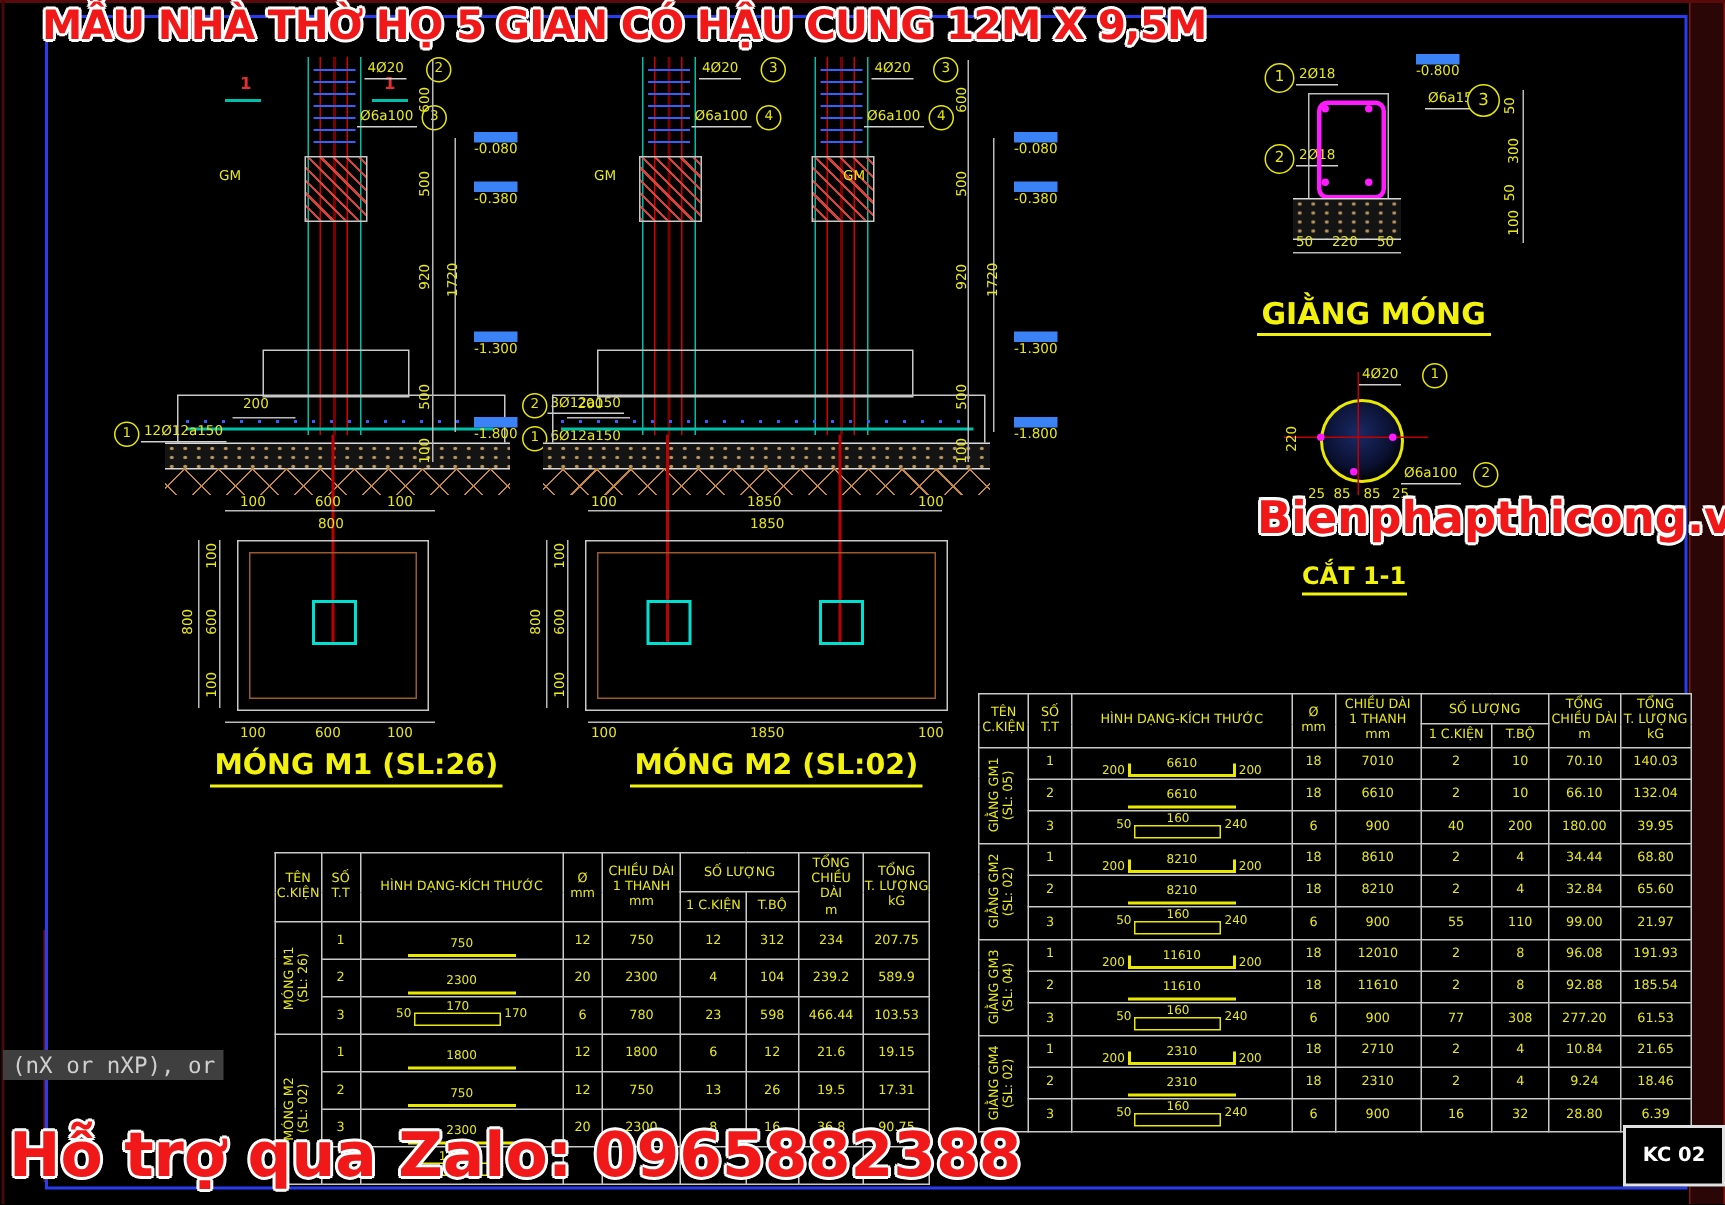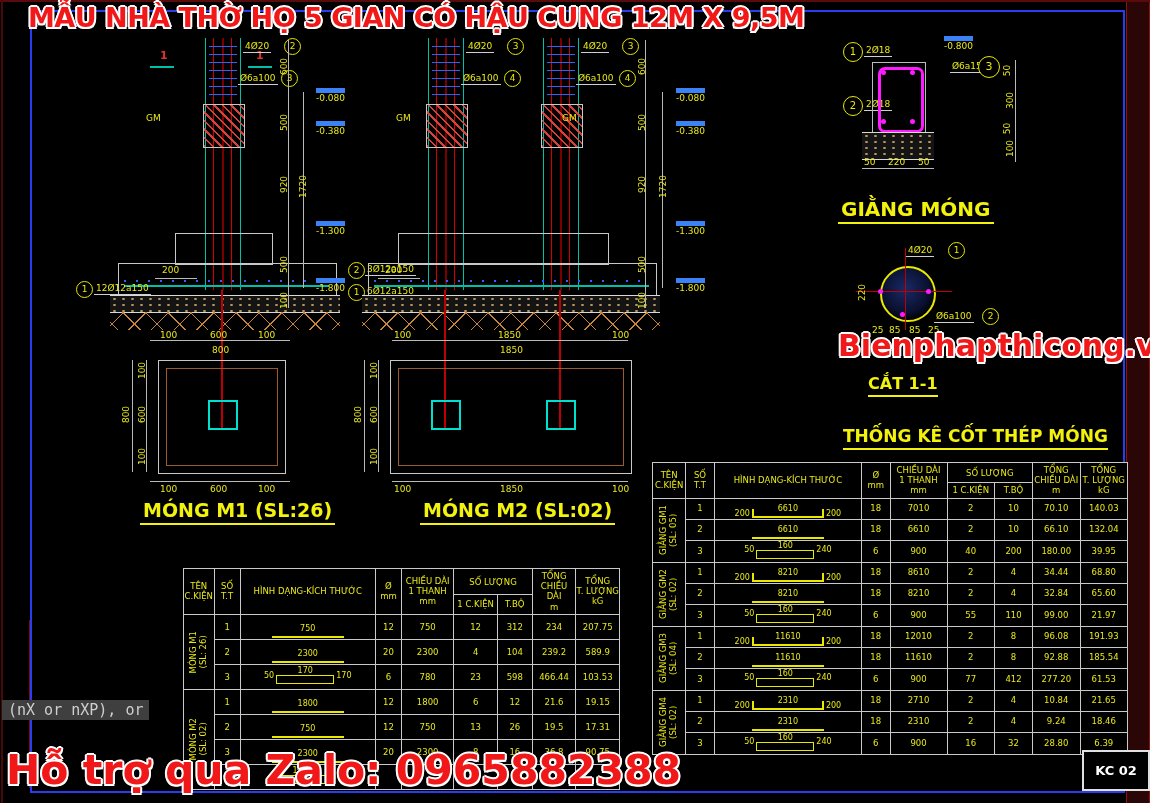--- a/index.html
+++ b/index.html
@@ -16,21 +16,21 @@
   .outlined-red{color:#f01818;font-weight:bold;white-space:nowrap;
     text-shadow:2px 0 #fff,-2px 0 #fff,0 2px #fff,0 -2px #fff,1.5px 1.5px #fff,-1.5px -1.5px #fff,1.5px -1.5px #fff,-1.5px 1.5px #fff;}
   .title{position:absolute;left:28px;top:2px;font-size:27px;letter-spacing:-0.5px;}
 
   .ylab{position:absolute;color:#e8e81a;font-size:9px;white-space:nowrap;line-height:1;}
   .rot{transform:rotate(-90deg);}
   .call{position:absolute;color:#e8e81a;font-size:9px;border-bottom:1px solid #cfcfcf;
         white-space:nowrap;padding:0 2px 1px;line-height:1;}
   .ref{position:absolute;width:15px;height:15px;border:1px solid #e8e800;border-radius:50%;
        color:#e8e800;font-size:9px;line-height:15px;text-align:center;background:#000;}
-  .elev{position:absolute;color:#e8e81a;font-size:9px;border-top:5px solid #3b82f6;
+  .elev{position:absolute;color:#e8e81a;font-size:9px;border-top:7px solid #3b82f6;
         padding-top:1px;white-space:nowrap;line-height:1;}
   .wline{position:absolute;background:#b9b9b9;}
   .rline{position:absolute;background:#c00000;}
   .tline{position:absolute;background:#00bfa8;}
   .box{position:absolute;border:1px solid #c8c8c8;}
   .inner-box{position:absolute;border:1px solid #9a5b2d;}
   .teal-sq{position:absolute;border:2px solid #00e0d0;}
   .dlabel{position:absolute;color:#f2f20c;font-weight:bold;border-bottom:2px solid #f2f20c;
           padding:0 3px 2px;white-space:nowrap;font-size:19px;line-height:1.1;}
 
@@ -285,21 +285,20 @@
   <div class="call" style="left:934px;top:312px;">Ø6a100</div>
   <div class="ref" style="left:982px;top:308px;">2</div>
   <div class="ylab" style="left:872px;top:326px;">25</div>
   <div class="ylab" style="left:889px;top:326px;">85</div>
   <div class="ylab" style="left:909px;top:326px;">85</div>
   <div class="ylab" style="left:928px;top:326px;">25</div>
   <div class="cut-label" style="left:868px;top:374px;">CẮT 1-1</div>
 
   <div class="wm outlined-red" style="left:838px;top:328px;">Bienphapthicong.vn</div>
 
-  <div class="stat-title" style="left:843px;top:426px;">THỐNG KÊ CỐT THÉP MÓNG</div>
   <div class="tblwrap tbl-right" id="tbl-right" style="left:652px;top:462px;width:476px;">
       <table class="stat">
         <colgroup>
           <col style="width: 7%;">
           <col style="width: 6%;">
           <col style="width: 31%;">
           <col style="width: 6%;">
           <col style="width: 12%;">
           <col style="width: 10%;">
           <col style="width: 8%;">
@@ -489,21 +488,21 @@
                 <span class="stk">
                   <span class="shp-top">160</span>
                   <i class="shp-rect"></i>
                 </span>
                 <span class="shp-right">240</span>
               </div>
             </td>
             <td>6</td>
             <td>900</td>
             <td>77</td>
-            <td>412</td>
+            <td>308</td>
             <td>277.20</td>
             <td>61.53</td>
           </tr>
           <tr>
             <td class="grp-cell" rowspan="3">
               <div class="grp-rot">
                 <span>GIẰNG GM4</span>
                 <span>(SL: 02)</span>
               </div>
             </td>

